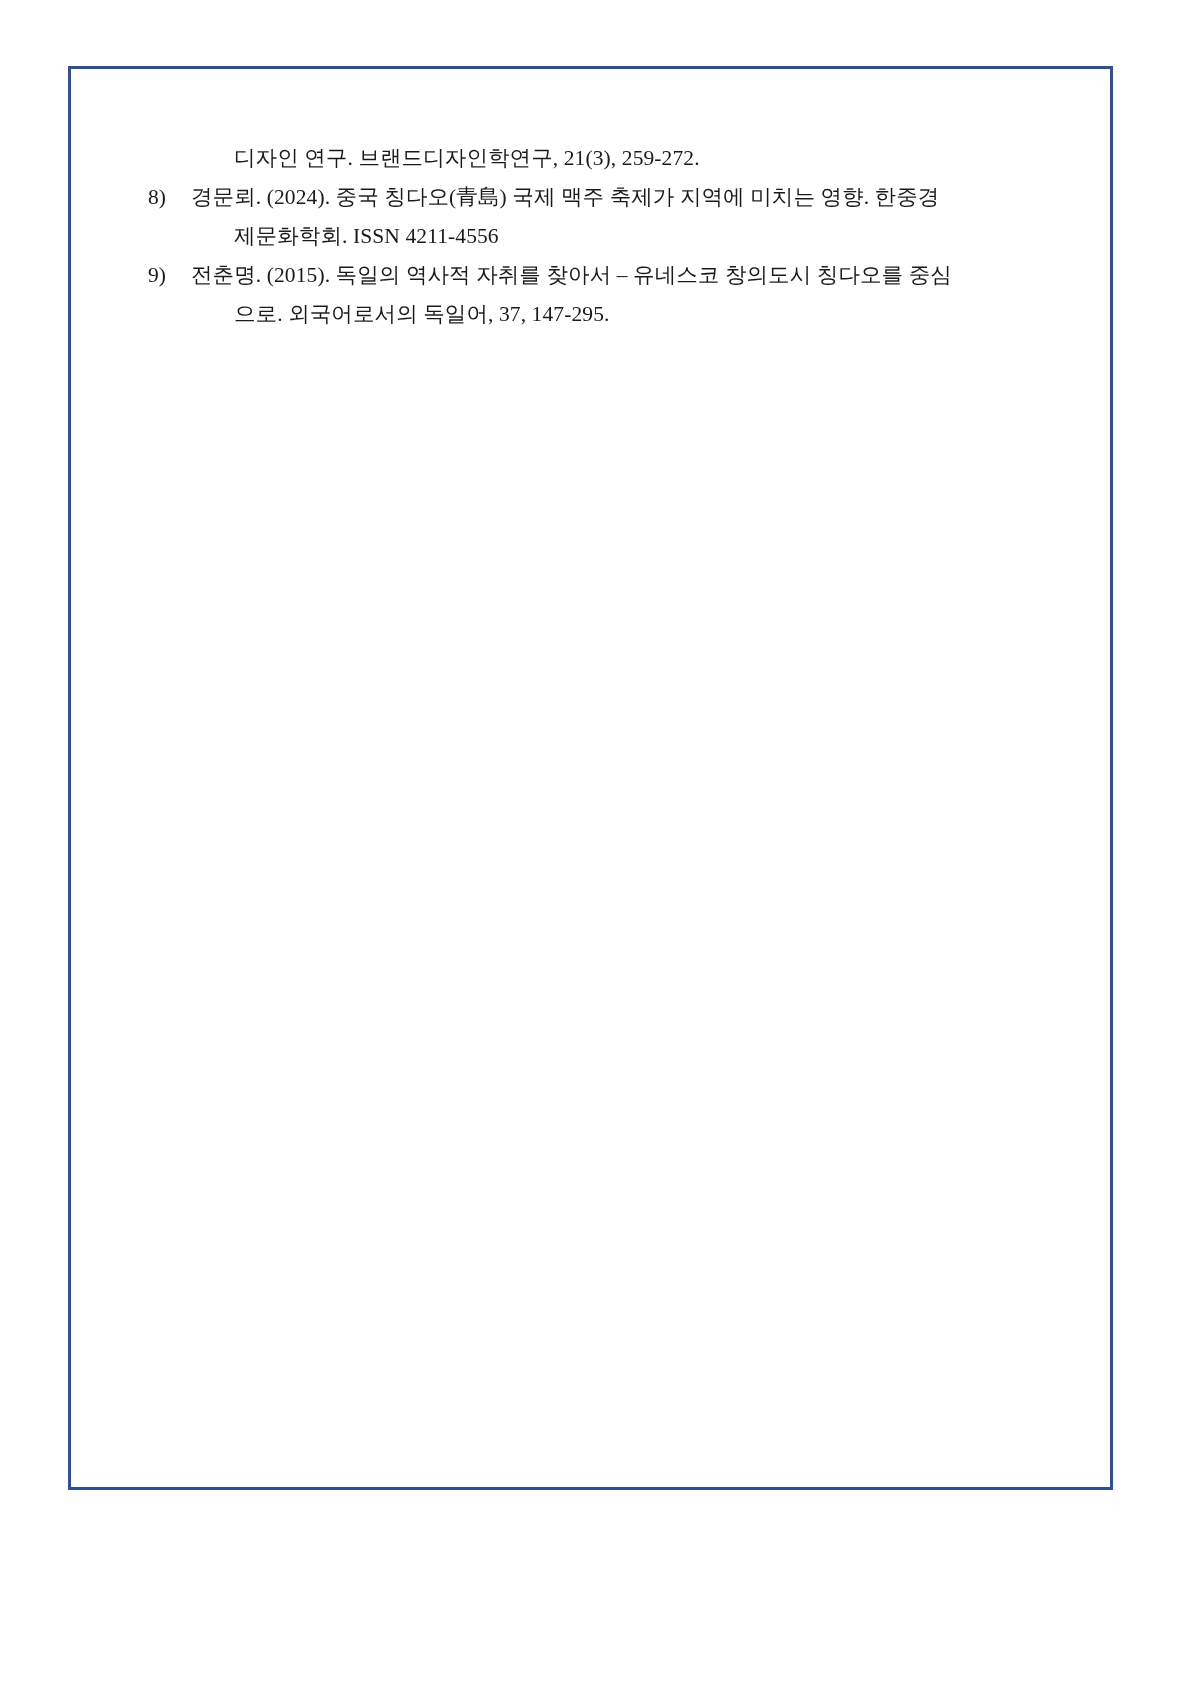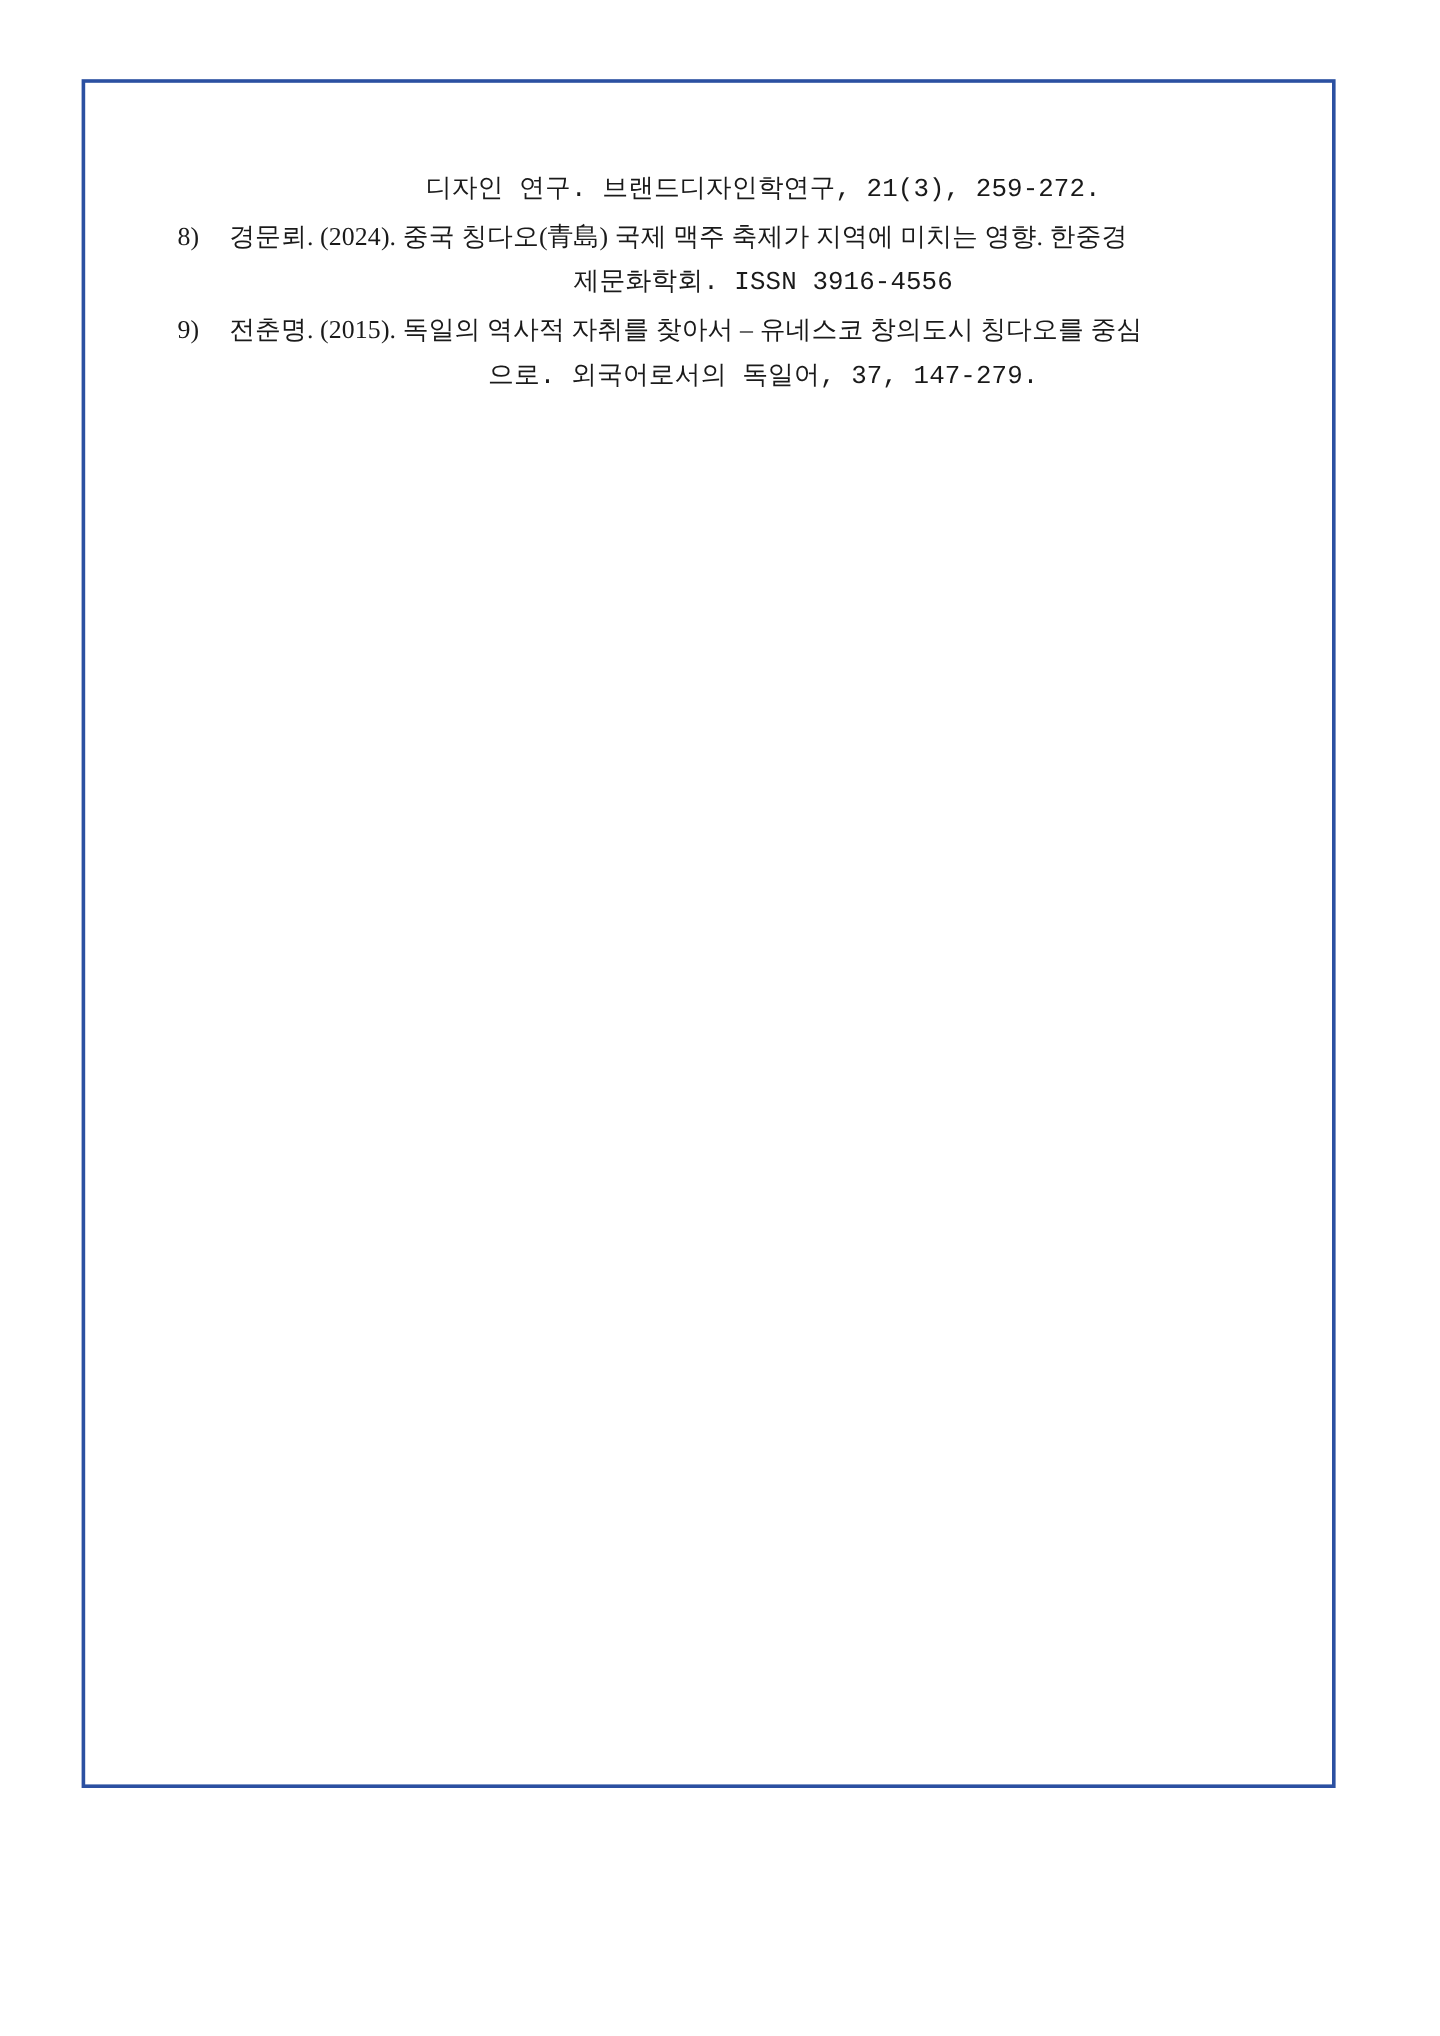--- a/index.html
+++ b/index.html
@@ -57,22 +57,21 @@
     text-align: left;
     white-space: nowrap;
   }
   .ref-text {
     flex: 1 1 auto;
     text-align: justify;
     text-justify: inter-character;
     word-break: keep-all;
   }
   .ref-text.no-justify {
-    text-align: center;
-    font-family: Liberation Mono, monospace;
+    text-align: left;
   }
 </style>
 </head>
 <body>
 
 <div class="page">
   <div class="page-border"></div>
 
   <div class="content">
     <ul class="ref-list">
@@ -82,28 +81,28 @@
         <span class="ref-text no-justify">디자인 연구. 브랜드디자인학연구, 21(3), 259-272.</span>
       </li>
 
       <li class="ref-item">
         <span class="ref-marker">8)</span>
         <span class="ref-text">경문뢰. (2024). 중국 칭다오(青島) 국제 맥주 축제가 지역에 미치는 영향. 한중경</span>
       </li>
 
       <li class="ref-item continuation">
         <span class="ref-marker"></span>
-        <span class="ref-text no-justify">제문화학회. ISSN 3916-4556</span>
+        <span class="ref-text no-justify">제문화학회. ISSN 4211-4556</span>
       </li>
 
       <li class="ref-item">
         <span class="ref-marker">9)</span>
         <span class="ref-text">전춘명. (2015). 독일의 역사적 자취를 찾아서 – 유네스코 창의도시 칭다오를 중심</span>
       </li>
 
       <li class="ref-item continuation">
         <span class="ref-marker"></span>
-        <span class="ref-text no-justify">으로. 외국어로서의 독일어,  37, 147-279.</span>
+        <span class="ref-text no-justify">으로. 외국어로서의 독일어,  37, 147-295.</span>
       </li>
 
     </ul>
   </div>
 </div>
 
 </body></html>

